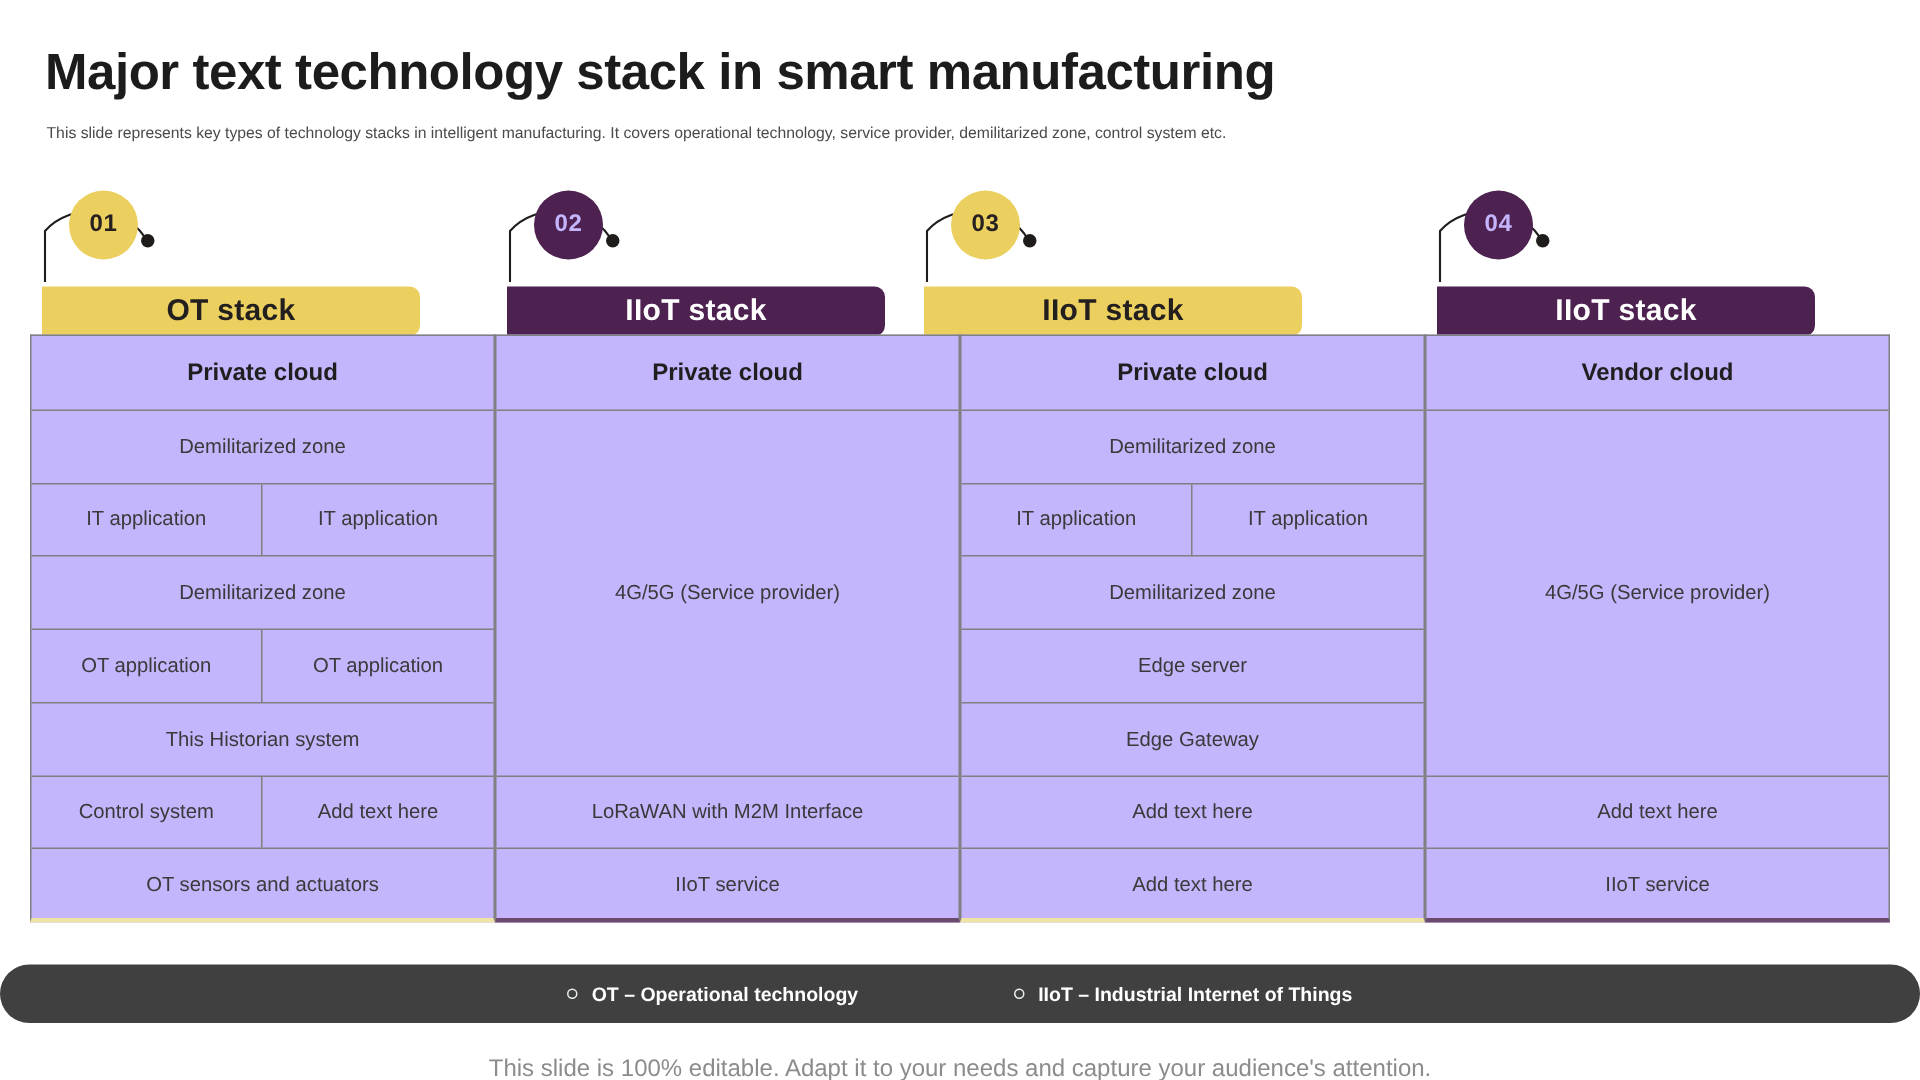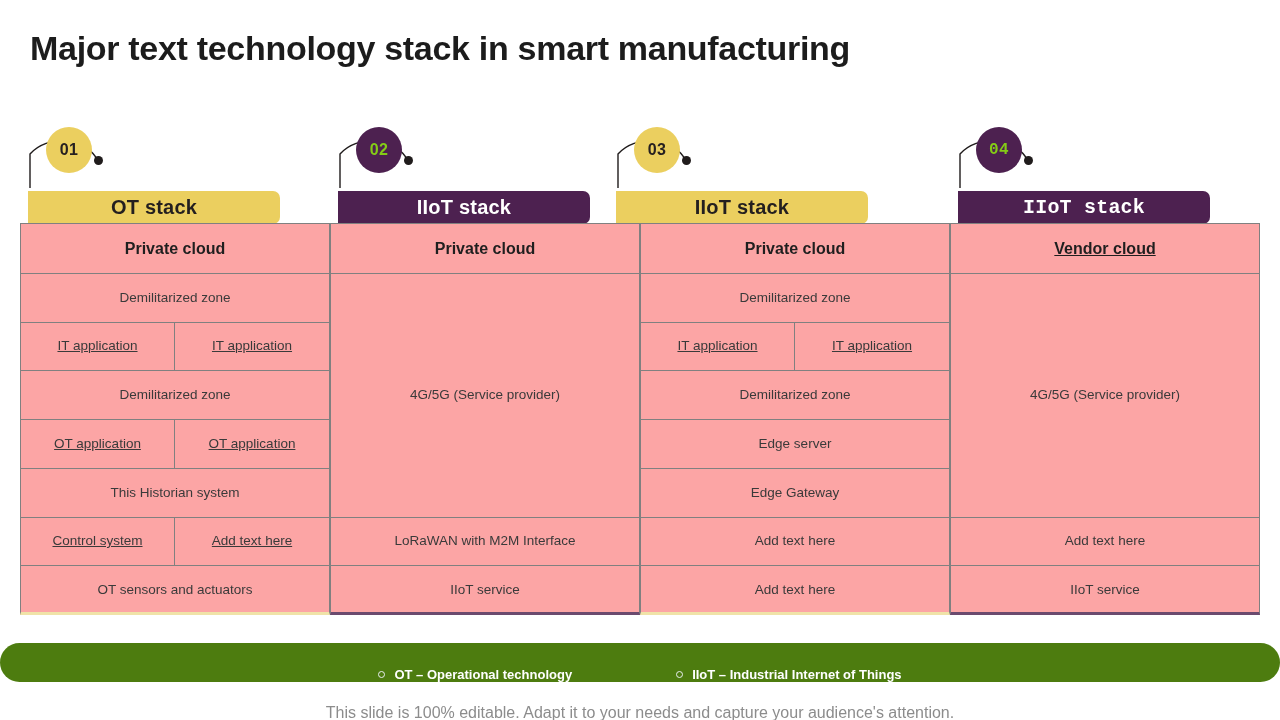--- a/index.html
+++ b/index.html
@@ -26,86 +26,87 @@
   .col-head { position: absolute; top: 120px; height: 110px; }
   .badge-wrap { position: absolute; left: 8px; top: 0px; width: 90px; height: 70px; }
   .arc { position: absolute; left: 0; top: 0; }
   .badge {
     position: absolute; left: 18px; top: 7px;
     width: 46px; height: 46px; border-radius: 50%;
     display: flex; align-items: center; justify-content: center;
     font-size: 16px; font-weight: bold; letter-spacing: 0.4px;
   }
   .badge.yellow { background: #EBCF5F; color: #262020; }
-  .badge.purple { background: #4D2150; color: #84cc16; }
+  .badge.purple { background: #4D2150; color: #c4b5fd; }
   .arc-dot { position: absolute; width: 9px; height: 9px; border-radius: 50%; background: #201c1c; }
 
   .stack-bar {
     position: absolute; top: 71px; left: 8px;
     height: 33px; width: 252px;
     border-radius: 0 7px 7px 0;
     display: flex; align-items: center; justify-content: center;
     font-size: 20px; font-weight: bold; letter-spacing: 0.2px;
   }
   .stack-bar.yellow { background: #EBCF5F; color: #231f1f; }
   .stack-bar.purple { background: #4D2150; color: #ffffff; }
 
   
   .grid { position: absolute; left: 20px; top: 223px; width: 1240px; height: 392px; }
   .col {
     position: absolute; top: 0; height: 392px;
     border: 1px solid #808080;
     display: flex; flex-direction: column;
-    background: #fca5a5;
+    background: #c4b5fd;
   }
   .col.accent-yellow { border-bottom: 3px solid #F0E3A8; }
   .col.accent-purple { border-bottom: 3px solid #6B4A6E; }
 
   .cell {
     border-bottom: 1px solid #808080;
     display: flex; align-items: center; justify-content: center;
     font-size: 13.5px; color: #3a3a3a;
     text-align: center; line-height: 1.25;
   }
   .cell:last-child { border-bottom: none; }
   .cell.head { font-size: 16px; font-weight: bold; color: #1f1f1f; }
   .cell.split { padding: 0; }
   .cell.split > .half {
     flex: 1 1 50%; height: 100%;
     display: flex; align-items: center; justify-content: center;
-    font-size: 13.5px; color: #3a3a3a; text-align: right; text-decoration: underline;
+    font-size: 13.5px; color: #3a3a3a; text-align: right;
   }
   .cell.split > .half:first-child { border-right: 1px solid #808080; }
 
   
   .legend {
     position: absolute; left: 0px; top: 643px;
     width: 1280px; height: 39px;
-    background: #4d7c0f; border-radius: 20px;
-    display: flex; align-items: flex-end; justify-content: center;
+    background: #404040; border-radius: 20px;
+    display: flex; align-items: center; justify-content: center;
     gap: 104px;
   }
   .legend-item { display: flex; align-items: center; gap: 9px; }
   .legend-bullet {
     width: 7px; height: 7px; border-radius: 50%;
     border: 1.2px solid #e9eff1; background: transparent;
   }
   .legend-text { font-size: 13px; font-weight: bold; color: #ffffff; white-space: nowrap; }
 
   .footer {
     position: absolute; left: 0; top: 704px; width: 1280px;
     text-align: center; font-size: 16px; color: #8c8c8c;
   }
 </style>
 </head>
 <body>
 
 <div class="slide">
 
   <div class="title">Major text technology stack in smart manufacturing</div>
+  <div class="subtitle">This slide represents key types of technology stacks in intelligent manufacturing. It covers operational technology, service provider, demilitarized zone, control system etc.</div>
 
   <div id="col-heads">
       <div class="col-head" style="left: 20px; width: 310px;">
         <div class="badge-wrap">
           <svg class="arc" width="90" height="70">
             <path d="M2,68 L2,34 A39,32 0 0 1 70,41" fill="none" stroke="#201c1c" stroke-width="1.4"></path>
           </svg>
           <div class="badge yellow">01</div>
           <div class="arc-dot" style="left: 66px; top: 36px;"></div>
         </div>
@@ -124,21 +125,21 @@
       <div class="col-head" style="left: 608px; width: 310px;">
         <div class="badge-wrap">
           <svg class="arc" width="90" height="70">
             <path d="M2,68 L2,34 A39,32 0 0 1 70,41" fill="none" stroke="#201c1c" stroke-width="1.4"></path>
           </svg>
           <div class="badge yellow">03</div>
           <div class="arc-dot" style="left: 66px; top: 36px;"></div>
         </div>
         <div class="stack-bar yellow" style="width: 252px;">IIoT stack</div>
       </div>
-      <div class="col-head" style="left: 950px; width: 310px; font-family: Liberation Mono, monospace;">
+      <div class="col-head" style="left: 950px; width: 310px;">
         <div class="badge-wrap">
           <svg class="arc" width="90" height="70">
             <path d="M2,68 L2,34 A39,32 0 0 1 70,41" fill="none" stroke="#201c1c" stroke-width="1.4"></path>
           </svg>
           <div class="badge purple">04</div>
           <div class="arc-dot" style="left: 66px; top: 36px;"></div>
         </div>
         <div class="stack-bar purple" style="width: 252px;">IIoT stack</div>
       </div>
     </div>
@@ -175,21 +176,21 @@
           <div class="half">IT application</div>
           <div class="half">IT application</div>
         </div>
         <div class="cell" style="height: 49px; flex: 0 0 auto;">Demilitarized zone</div>
         <div class="cell" style="height: 49px; flex: 0 0 auto;">Edge server</div>
         <div class="cell" style="height: 49px; flex: 0 0 auto;">Edge Gateway</div>
         <div class="cell" style="height: 48px; flex: 0 0 auto;">Add  text here</div>
         <div class="cell" style="height: 49px; flex: 0 0 auto;">Add  text here</div>
       </div>
       <div class="col accent-purple" style="left: 930px; width: 310px;">
-        <div class="cell head" style="height: 50px; flex: 0 0 auto; text-decoration: underline;">Vendor cloud</div>
+        <div class="cell head" style="height: 50px; flex: 0 0 auto;">Vendor cloud</div>
         <div class="cell" style="height: 244px; flex: 0 0 auto;">4G/5G  (Service provider)</div>
         <div class="cell" style="height: 48px; flex: 0 0 auto;">Add  text here</div>
         <div class="cell" style="height: 49px; flex: 0 0 auto;">IIoT service</div>
       </div>
     </div>
 
   <div class="legend" id="legend">
       <div class="legend-item">
         <span class="legend-bullet"></span>
         <span class="legend-text">OT – Operational technology</span>

